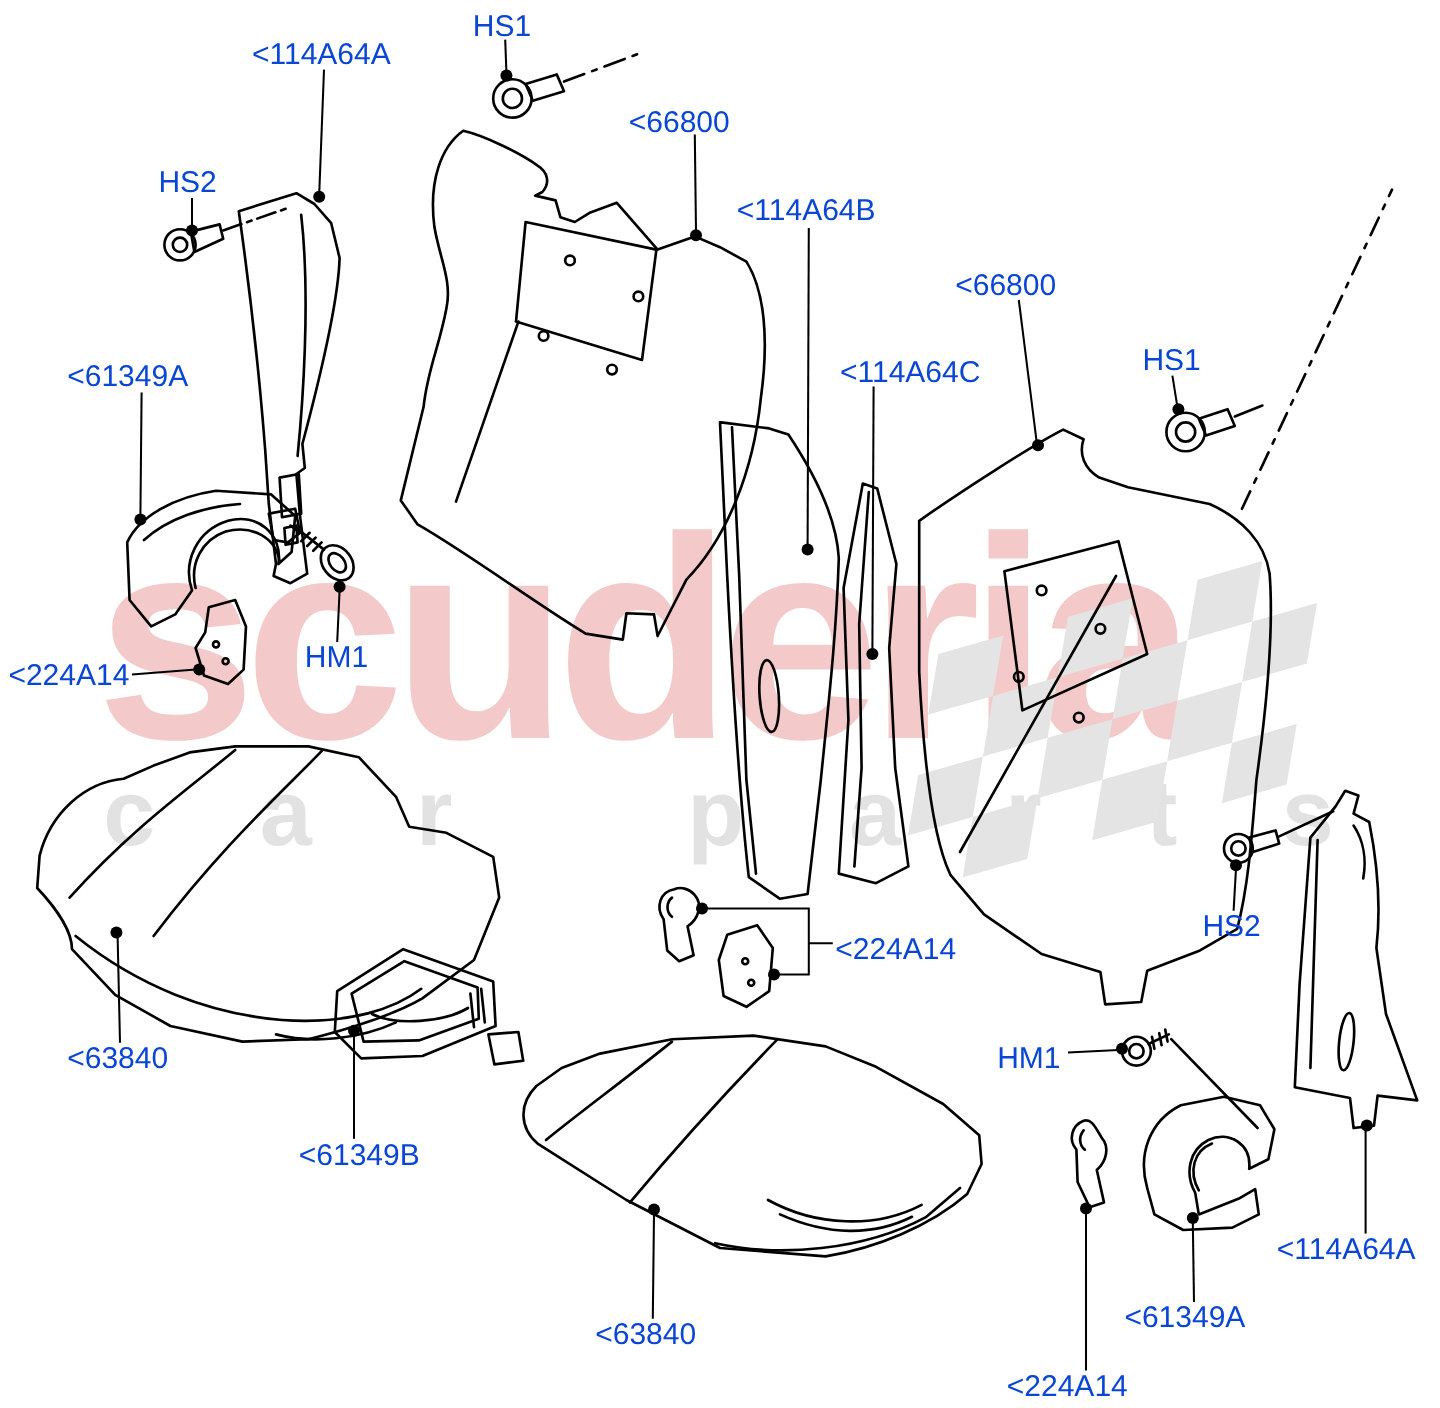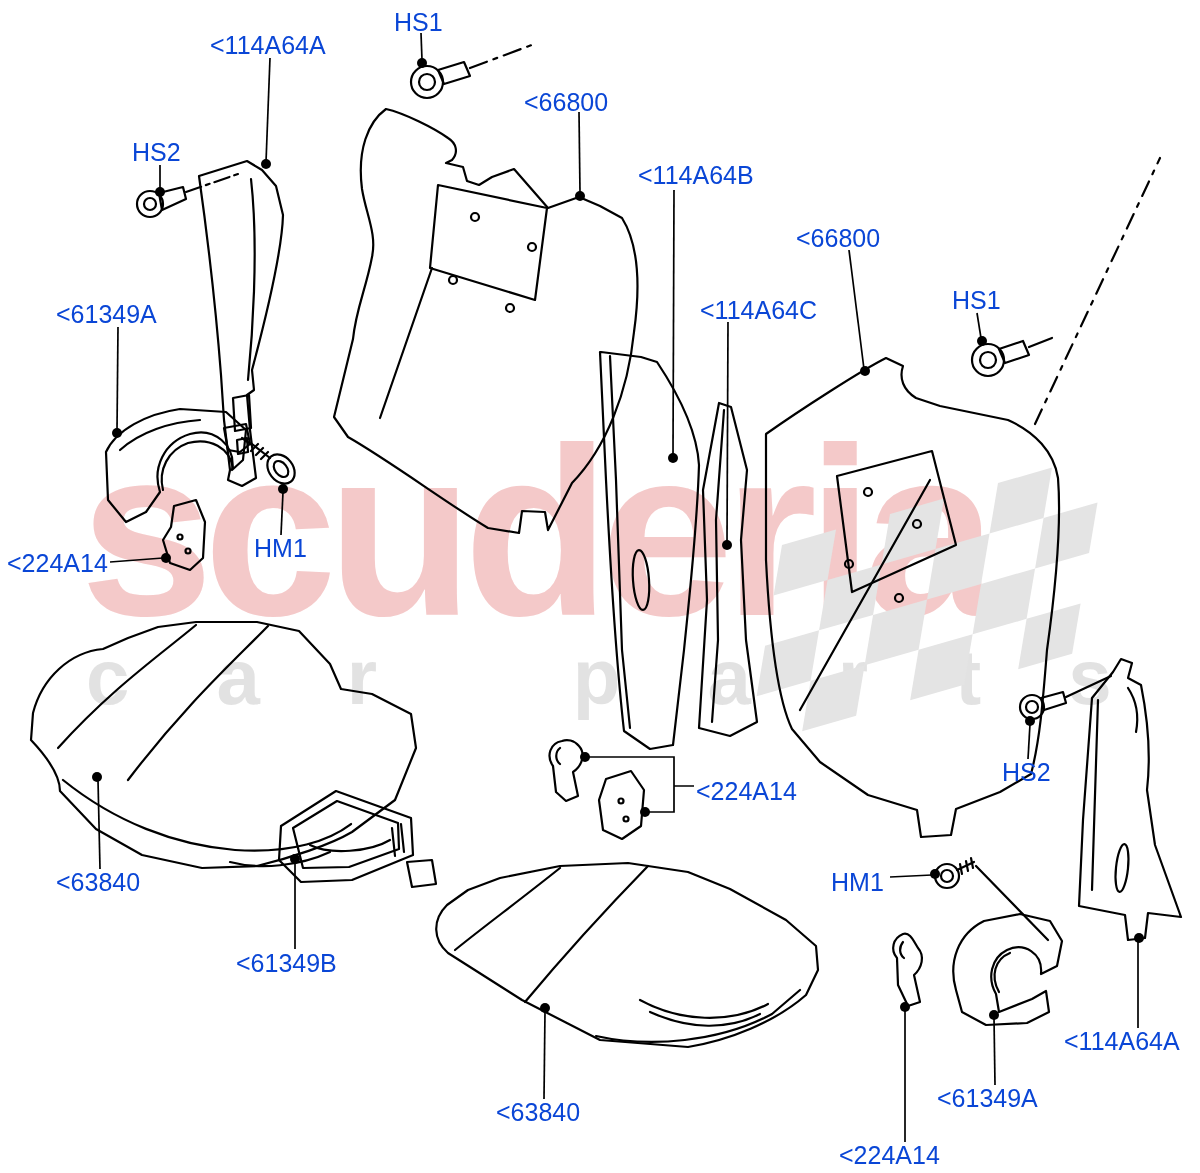--- a/index.html
+++ b/index.html
@@ -247,29 +247,29 @@
       <circle cx="1139" cy="938" r="5"></circle>
       <circle cx="994" cy="1015" r="5"></circle>
       <circle cx="905" cy="1007" r="5"></circle>
       <circle cx="545" cy="1008" r="5"></circle>
     </g>
   </svg>
 
   <div class="part-label" style="left:210px;top:33px">&lt;114A64A</div>
   <div class="part-label" style="left:394px;top:10px">HS1</div>
   <div class="part-label" style="left:524px;top:90px">&lt;66800</div>
-  <div class="part-label" style="left:638px;top:163px">&lt;114A64B</div>
+  <div class="part-label" style="left:614px;top:163px">&lt;114A64B</div>
   <div class="part-label" style="left:796px;top:226px">&lt;66800</div>
   <div class="part-label" style="left:700px;top:298px">&lt;114A64C</div>
   <div class="part-label" style="left:952px;top:288px">HS1</div>
   <div class="part-label" style="left:56px;top:302px">&lt;61349A</div>
   <div class="part-label" style="left:7px;top:551px">&lt;224A14</div>
   <div class="part-label" style="left:254px;top:536px">HM1</div>
   <div class="part-label" style="left:56px;top:870px">&lt;63840</div>
-  <div class="part-label" style="left:236px;top:951px">&lt;61349B</div>
+  <div class="part-label" style="left:249px;top:951px">&lt;61349B</div>
   <div class="part-label" style="left:696px;top:779px">&lt;224A14</div>
   <div class="part-label" style="left:132px;top:140px">HS2</div>
   <div class="part-label" style="left:1002px;top:760px">HS2</div>
   <div class="part-label" style="left:831px;top:870px">HM1</div>
   <div class="part-label" style="left:1064px;top:1029px">&lt;114A64A</div>
   <div class="part-label" style="left:937px;top:1086px">&lt;61349A</div>
   <div class="part-label" style="left:839px;top:1143px">&lt;224A14</div>
   <div class="part-label" style="left:496px;top:1100px">&lt;63840</div>
 
 </div>

